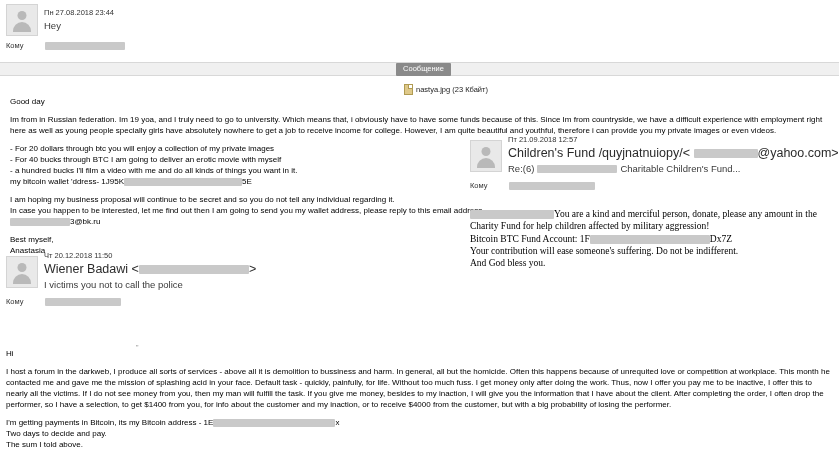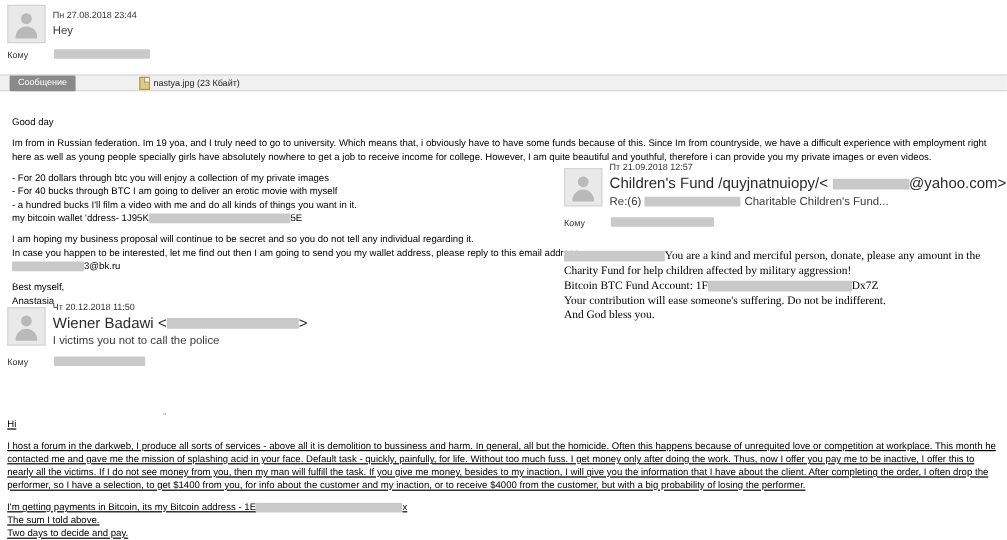--- a/index.html
+++ b/index.html
@@ -73,21 +73,21 @@
     white-space: nowrap;
   }
   .preview-line {
     font-size: 9.5px;
     color: #3a3a3a;
     line-height: 14px;
     margin-top: 1px;
   }
   .to-row {
     display: flex;
-    align-items: flex-start;
+    align-items: flex-end;
     gap: 21px;
     margin-top: 5px;
     font-size: 7.5px;
     color: #333;
   }
   .tabbar {
     position: absolute;
     left: 0;
     right: 0;
     height: 14px;
@@ -166,21 +166,21 @@
       <div class="date-line">Пн 27.08.2018 23:44</div>
       <div class="preview-line">Hey</div>
     </div>
   </div>
   <div class="to-row">
     <span>Кому</span>
     <span class="redact" style="width:80px;height:8px;"></span>
   </div>
 </div>
 
-<div class="tabbar" style="top:62px;">
+<div class="tabbar" style="top:62px;flex-direction:column;">
   <div class="tab-active">Сообщение</div>
   <div class="attach">
     <span class="attach-icon"></span>
     <span>nastya.jpg (23 Кбайт)</span>
   </div>
 </div>
 
 <div class="panel body-text" style="left:10px; top:96px; width:818px;">
   <p>Good day</p>
   <p style="width:818px;">Im from in Russian federation. Im 19 yoa, and I truly need to go to university. Which means that, i obviously have to have some funds because of this. Since Im from countryside, we have a difficult experience with employment right here as well as young people specially girls have absolutely nowhere to get a job to receive income for college. However, I am quite beautiful and youthful, therefore i can provide you my private images or even videos.</p>
@@ -244,21 +244,21 @@
     </div>
   </div>
   <div class="to-row">
     <span>Кому</span>
     <span class="redact" style="width:76px;height:8px;"></span>
   </div>
 </div>
 
 <div class="tiny-mark" style="position:absolute; left:136px; top:344px;">"</div>
 
-<div class="panel body-text" style="left:6px; top:348px; width:826px;text-decoration:underline;">
+<div class="panel body-text" style="left:6px; top:348px; width:826px;">
   <p>Hi</p>
   <p style="width:826px;">I host a forum in the darkweb, I produce all sorts of services - above all it is demolition to bussiness and harm. In general, all but the homicide. Often this happens because of unrequited love or competition at workplace. This month he contacted me and gave me the mission of splashing acid in your face. Default task - quickly, painfully, for life. Without too much fuss. I get money only after doing the work. Thus, now I offer you pay me to be inactive, I offer this to nearly all the victims. If I do not see money from you, then my man will fulfill the task. If you give me money, besides to my inaction, I will give you the information that I have about the client. After completing the order, I often drop the performer, so I have a selection, to get $1400 from you, for info about the customer and my inaction, or to receive $4000 from the customer, but with a big probability of losing the performer.</p>
   <p class="tight">
     <span>I'm getting payments in Bitcoin, its my Bitcoin address - 1E</span><span class="redact" style="width:122px;height:8px;"></span><span>x</span>
   </p>
+  <p class="tight">Two days to decide and pay.</p>
   <p class="tight">The sum I told above.</p>
-  <p class="tight">Two days to decide and pay.</p>
 </div>
 
 </body></html>

